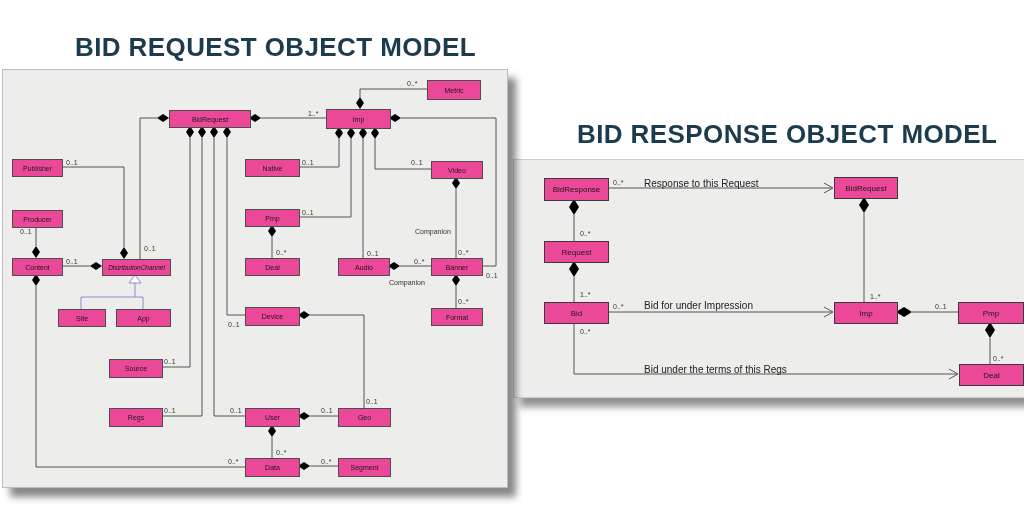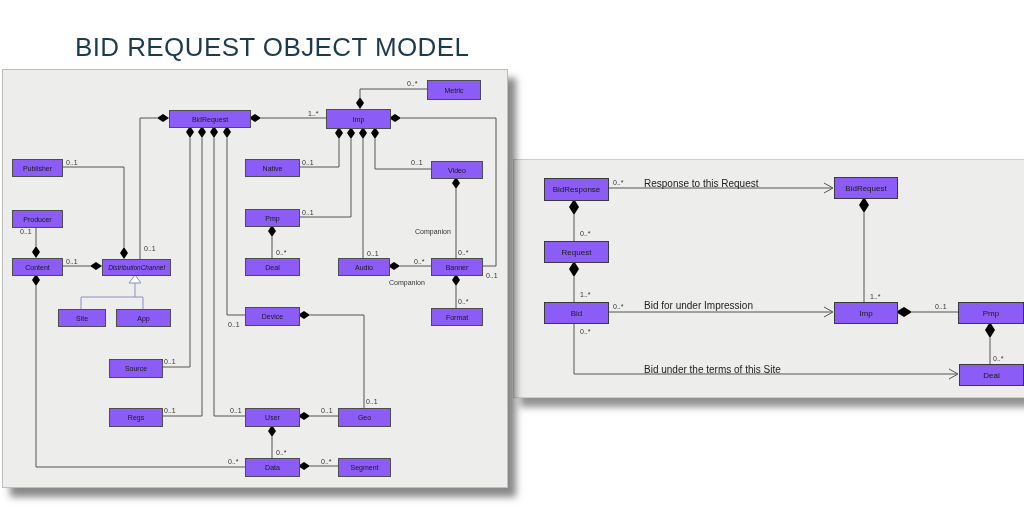--- a/index.html
+++ b/index.html
@@ -1,39 +1,40 @@
 <!DOCTYPE html>
 <html><head>
 <meta charset="utf-8">
 <style>
   html,body{margin:0;padding:0;background:#fff;}
   #stage{position:relative;width:1024px;height:527px;background:#ffffff;overflow:hidden;
          font-family:"Liberation Sans",sans-serif;}
-  .title{position:absolute;font-weight:normal;font-size:26px;letter-spacing:.4px;color:#1c3b4d;
+  .title{position:absolute;font-weight:bold;font-size:26px;letter-spacing:.4px;color:#1c3b4d;
          white-space:nowrap;text-align:center;}
   .panel{position:absolute;background:#ededec;}
   #req-panel{left:2px;top:69px;width:504px;height:417px;border:1px solid #bdbdbd;
              box-shadow:8px 9px 7px rgba(40,40,40,.55);z-index:2;}
   #res-panel{left:513px;top:159px;width:511px;height:237px;border:1px solid #cccccc;
              box-shadow:7px 9px 7px rgba(40,40,40,.5);z-index:1;}
   .panel svg{position:absolute;left:0;top:0;}
-  .cbox{position:absolute;background:#8b5cf6;border:1px solid #4d4d4d;display:flex;
+  .cbox{position:absolute;background:#ec4899;border:1px solid #4d4d4d;display:flex;
         align-items:center;justify-content:center;font-size:7px;color:#1a1a1a;
         white-space:nowrap;overflow:hidden;}
   #res-panel .cbox{font-size:8px;border:1.5px solid #3a3a3a;}
   .it{font-style:italic;font-size:6.5px;}
   .ml{position:absolute;font-size:7px;color:#333;white-space:nowrap;line-height:1;}
   .rl{position:absolute;font-size:10px;color:#222;text-align:left;line-height:1;}
 </style>
 </head>
 <body>
 
 <div id="stage">
 
   <div class="title" style="left:75px;top:32px;">BID REQUEST OBJECT MODEL</div>
+  <div class="title" style="left:577px;top:119px;">BID RESPONSE OBJECT MODEL</div>
 
   <div id="res-panel" class="panel">
     <svg width="511" height="237">
       <g stroke="#555" stroke-width="1" fill="none">
         <path d="M93,28 L318,28"></path>
         <path d="M310,23 L319,28 M310,33 L319,28"></path>
         <path d="M60,55 L60,81"></path>
         <path d="M60,117 L60,142"></path>
         <path d="M93,152 L318,152"></path>
         <path d="M310,147 L319,152 M310,157 L319,152"></path>
@@ -63,21 +64,21 @@
     <div class="ml" style="left:99px;top:19px;">0..*</div>
     <div class="rl" style="left:130px;top:19px;width:160px;">Response to this Request</div>
     <div class="ml" style="left:66px;top:70px;">0..*</div>
     <div class="ml" style="left:66px;top:131px;">1..*</div>
     <div class="ml" style="left:99px;top:143px;">0..*</div>
     <div class="rl" style="left:130px;top:141px;width:160px;">Bid for under Impression</div>
     <div class="ml" style="left:356px;top:133px;">1..*</div>
     <div class="ml" style="left:421px;top:143px;">0..1</div>
     <div class="ml" style="left:479px;top:195px;">0..*</div>
     <div class="ml" style="left:66px;top:168px;">0..*</div>
-    <div class="rl" style="left:130px;top:205px;width:170px;">Bid under the terms of this Site</div>
+    <div class="rl" style="left:130px;top:205px;width:170px;">Bid under the terms of this Regs</div>
   </div>
 
   <div id="req-panel" class="panel">
     <svg width="504" height="417">
       <g stroke="#555" stroke-width="1" fill="none">
         <path d="M424,19 L357,19 L357,27"></path>
         <path d="M258,48 L323,48"></path>
         <path d="M154,48 L137,48 L137,189"></path>
         <path d="M58,97 L121,97 L121,177"></path>
         <path d="M33,156 L33,176"></path>

